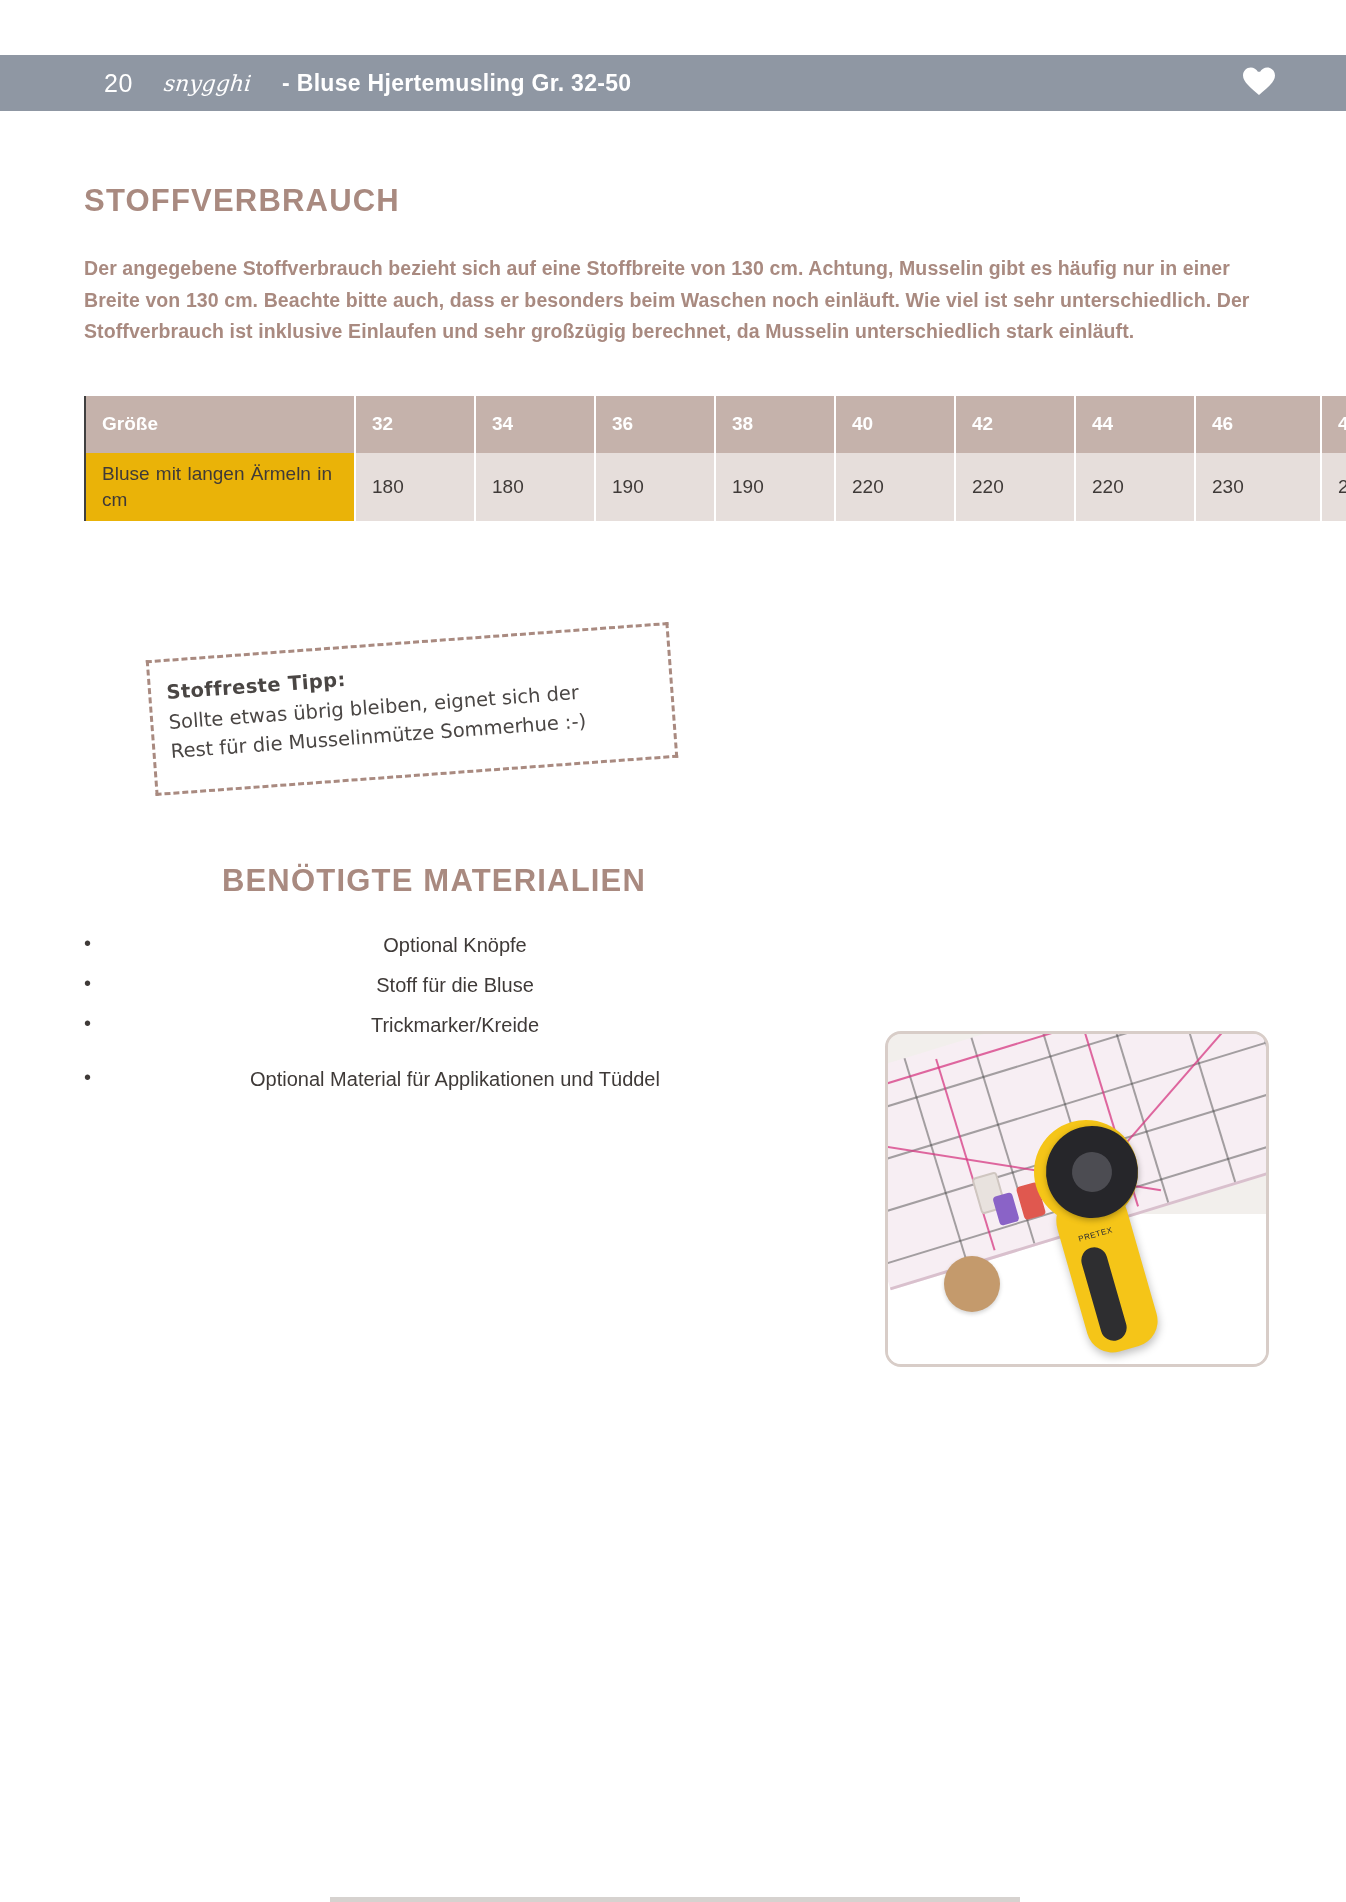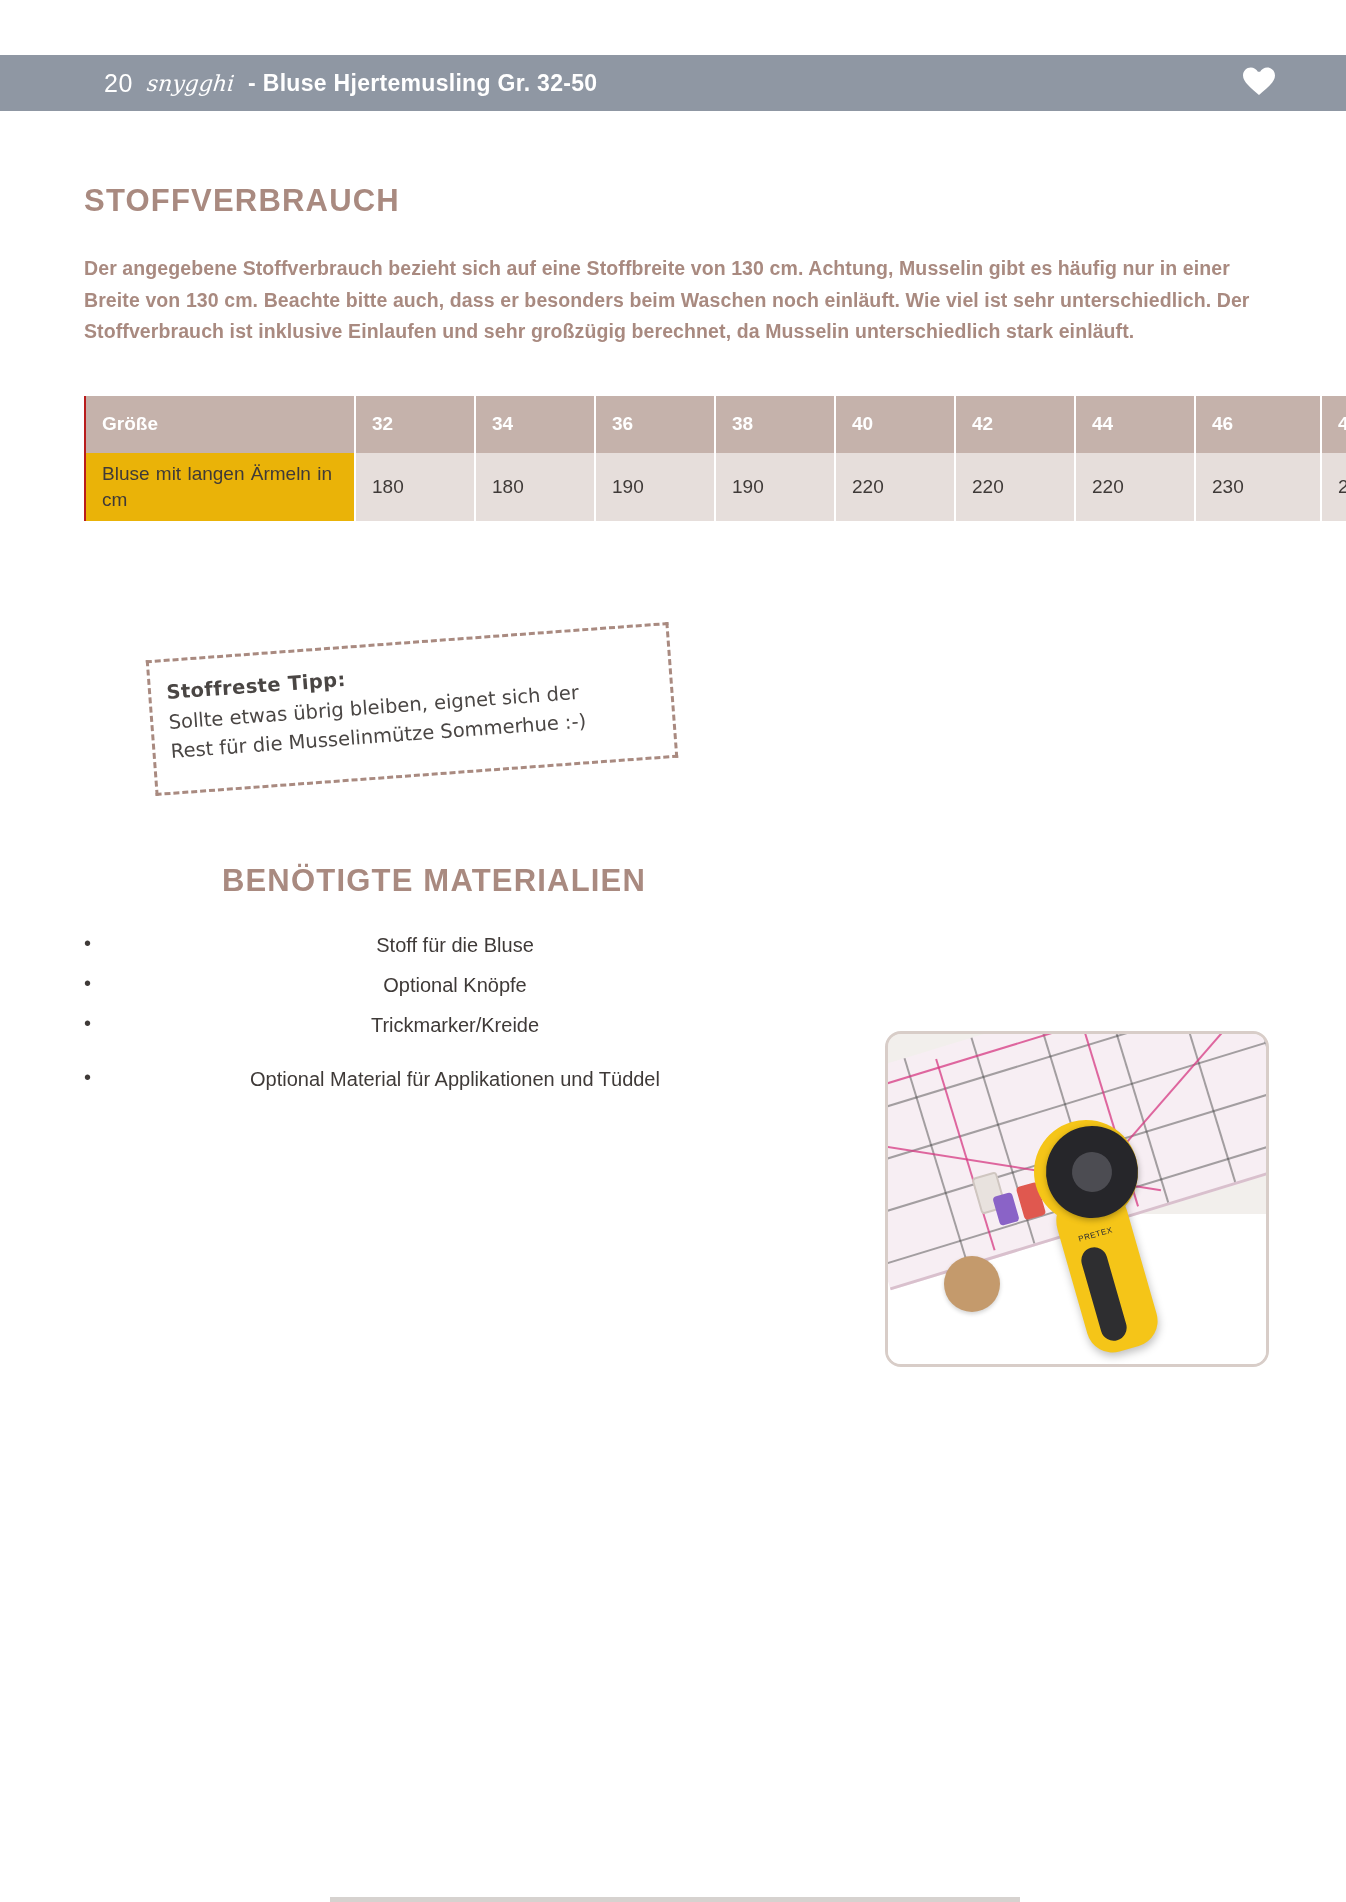--- a/index.html
+++ b/index.html
@@ -20,20 +20,21 @@
     position: absolute;
     left: 0;
     top: 55px;
     width: 1346px;
     height: 56px;
     background: #8f97a3;
     display: flex;
     align-items: center;
     box-sizing: border-box;
     padding: 0 30px 0 104px;
+    gap: 17px;
   }
   .page-number {
     color: #ffffff;
     font-size: 25px;
     letter-spacing: 0.5px;
     font-family: "Liberation Sans", sans-serif;
   }
   .brand-script {
     color: #ffffff;
     font-size: 22px;
@@ -94,21 +95,21 @@
 
   
   table.size-table {
     margin-top: 48px;
     border-collapse: collapse;
     width: 1178px;
     table-layout: fixed;
   }
   table.size-table th,
   table.size-table td {
-    border-left: 2px solid #b91c1c;
+    border-left: 2px solid #404040;
     border-right: 2px solid #ffffff;
     padding: 0;
     text-align: left;
   }
   table.size-table tr.header-row th {
     background: #c5b2ab;
     color: #ffffff;
     font-weight: bold;
     font-size: 19px;
     height: 57px;
@@ -388,22 +389,22 @@
   <div class="tip-box"></div>
   <div class="tip-text">
     <span class="tip-heading">Stoffreste Tipp:</span>
     <span>Sollte etwas übrig bleiben, eignet sich der</span><br>
     <span>Rest für die Musselinmütze Sommerhue :-)</span>
   </div>
 
   <div class="section-materials">
     <h1 class="section-title">BENÖTIGTE MATERIALIEN</h1>
     <ul class="materials-list">
+      <li>Optional Knöpfe</li>
       <li>Stoff für die Bluse</li>
-      <li>Optional Knöpfe</li>
       <li>Trickmarker/Kreide</li>
       <li class="spacer-before">Optional Material für Applikationen und Tüddel</li>
     </ul>
   </div>
 
   <div class="photo-frame">
     <div class="photo-inner">
       <div class="mat-bottom"></div>
       <div class="ruler">
         <div class="gline" style="left:0;  top:40px;  width:500px; height:2px;"></div>

